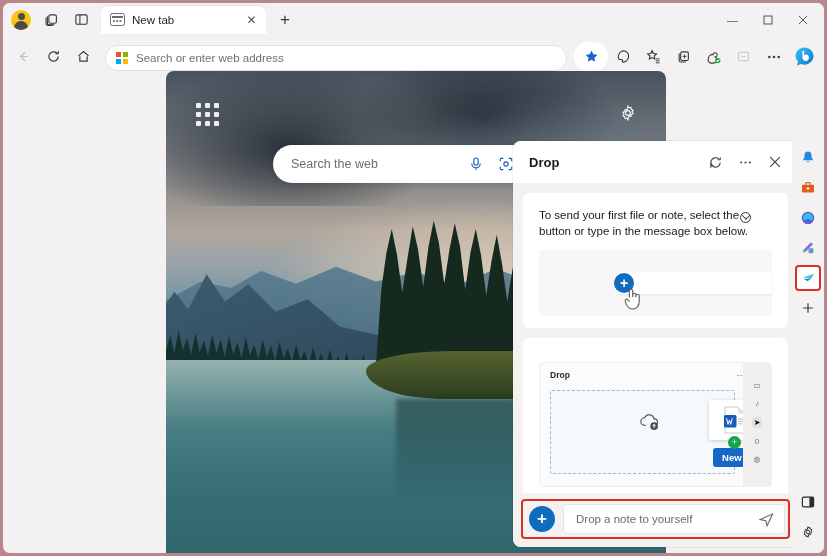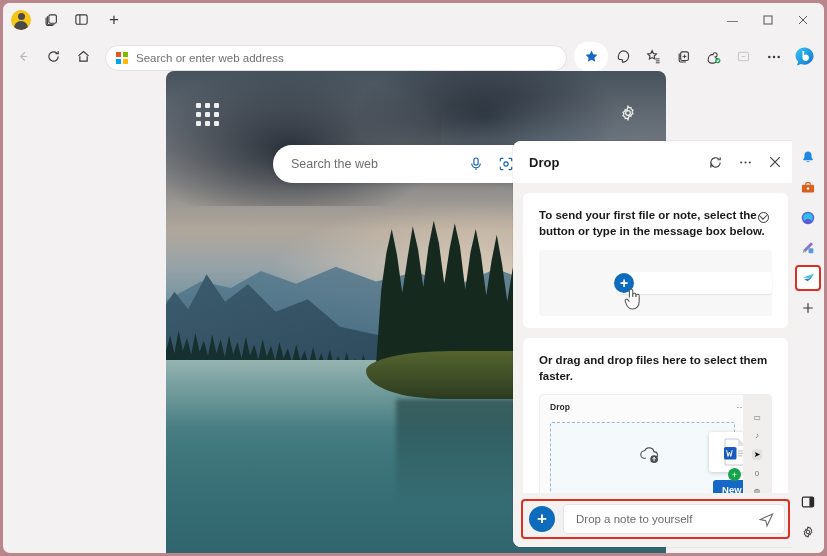--- a/index.html
+++ b/index.html
@@ -295,21 +295,21 @@
   .dp-hicon {
     width:26px; height:26px; border-radius:4px; color:#444;
     display:flex; align-items:center; justify-content:center;
   }
   .dp-body { flex:1; overflow:hidden; padding:10px 10px 0 10px; }
   .dp-card {
     background:#fff; border-radius:6px; padding:14px 16px 12px 16px;
     margin-bottom:10px;
   }
   .dp-text {
-    font-size:11.5px; font-weight:bold; color:#1a1a1a; line-height:1.42;
+    font-size:11.5px; font-weight:normal; color:#1a1a1a; line-height:1.42;
   }
   .dp-inline-icon {
     display:inline-flex; width:11px; height:11px; border-radius:50%;
     border:1.1px solid #3a3a3a; align-items:center; justify-content:center;
     vertical-align:-1px; margin-left:1px;
   }
   .dp-inline-icon::before {
     content:''; width:5px; height:5px;
     border-right:1.1px solid #3a3a3a; border-bottom:1.1px solid #3a3a3a;
     transform: rotate(45deg) translate(-1px,-1px);
@@ -427,20 +427,25 @@
         <path d="M2.2 6v6.6c0 .9.7 1.6 1.6 1.6h5.6"></path>
       </svg>
     </div>
     <div class="tb-icon">
       <svg width="15" height="15" viewBox="0 0 16 16" fill="none" stroke="#3b3a39" stroke-width="1.2">
         <rect x="2" y="3" width="12" height="10" rx="1.6"></rect>
         <path d="M6.3 3v10"></path>
       </svg>
     </div>
 
+    <div class="tab">
+      <span class="tab-favicon"></span>
+      <span class="tab-title">New tab</span>
+      <span class="tab-close">✕</span>
+    </div>
     <div class="newtab">+</div>
 
     <div class="wincontrols">
       <div class="wc">—</div>
       <div class="wc">
         <svg width="10" height="10" viewBox="0 0 10 10" fill="none" stroke="#555" stroke-width="1">
             <rect x="1" y="1" width="8" height="8"></rect>
           </svg>
       </div>
       <div class="wc close">
@@ -653,21 +658,20 @@
               <svg width="24" height="26" viewBox="0 0 24 26" fill="#fff" stroke="#5a5a5a" stroke-width="1.1">
                 <path d="M8.4 11.6V4.9a1.7 1.7 0 0 1 3.4 0v6.1"></path>
                 <path d="M11.8 10.4V8.9a1.6 1.6 0 0 1 3.2 0v2.2"></path>
                 <path d="M15 10.9V9.8a1.6 1.6 0 0 1 3.2 0v5.6c0 4.4-2.6 7.6-6.4 7.6-3.5 0-5.6-2.2-6.6-5.1l-1-2.8a1.5 1.5 0 0 1 2.5-1.5l1.7 2"></path>
               </svg>
             </div>
           </div>
         </div>
 
         <div class="dp-card">
-          <div class="dp-text">Or drag and drop files here to select them faster.</div>
           <div class="illus2">
             <div class="mini-head">
               <span class="mini-title">Drop</span>
               <span class="mini-ic">···</span>
               <span class="mini-ic">✕</span>
             </div>
             <div class="dashzone"></div>
             <div class="cloud">
               <svg width="24" height="20" viewBox="0 0 26 22" fill="none" stroke="#4a4a4a" stroke-width="1.2">
                 <path d="M7.4 14.6H5.8A4.1 4.1 0 0 1 6 6.4a5.4 5.4 0 0 1 10.3 1.2 3.5 3.5 0 0 1 .6 7"></path>

